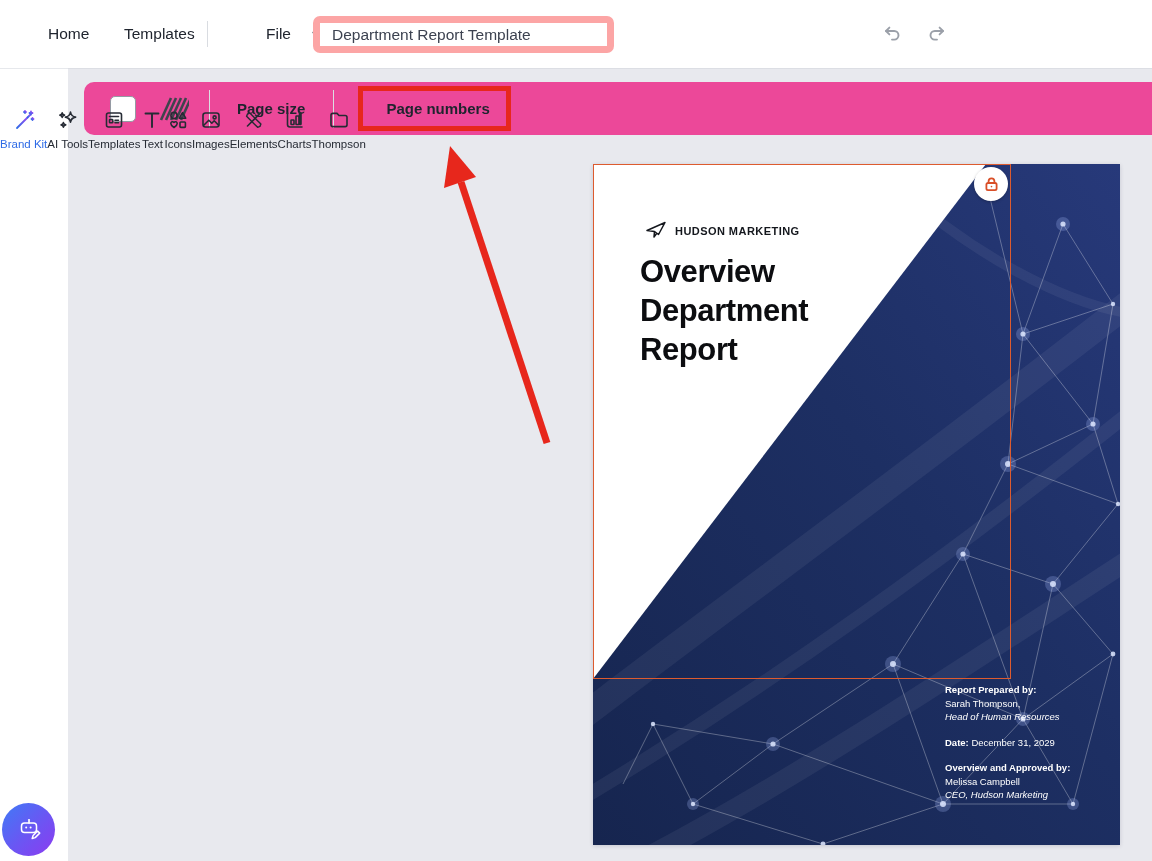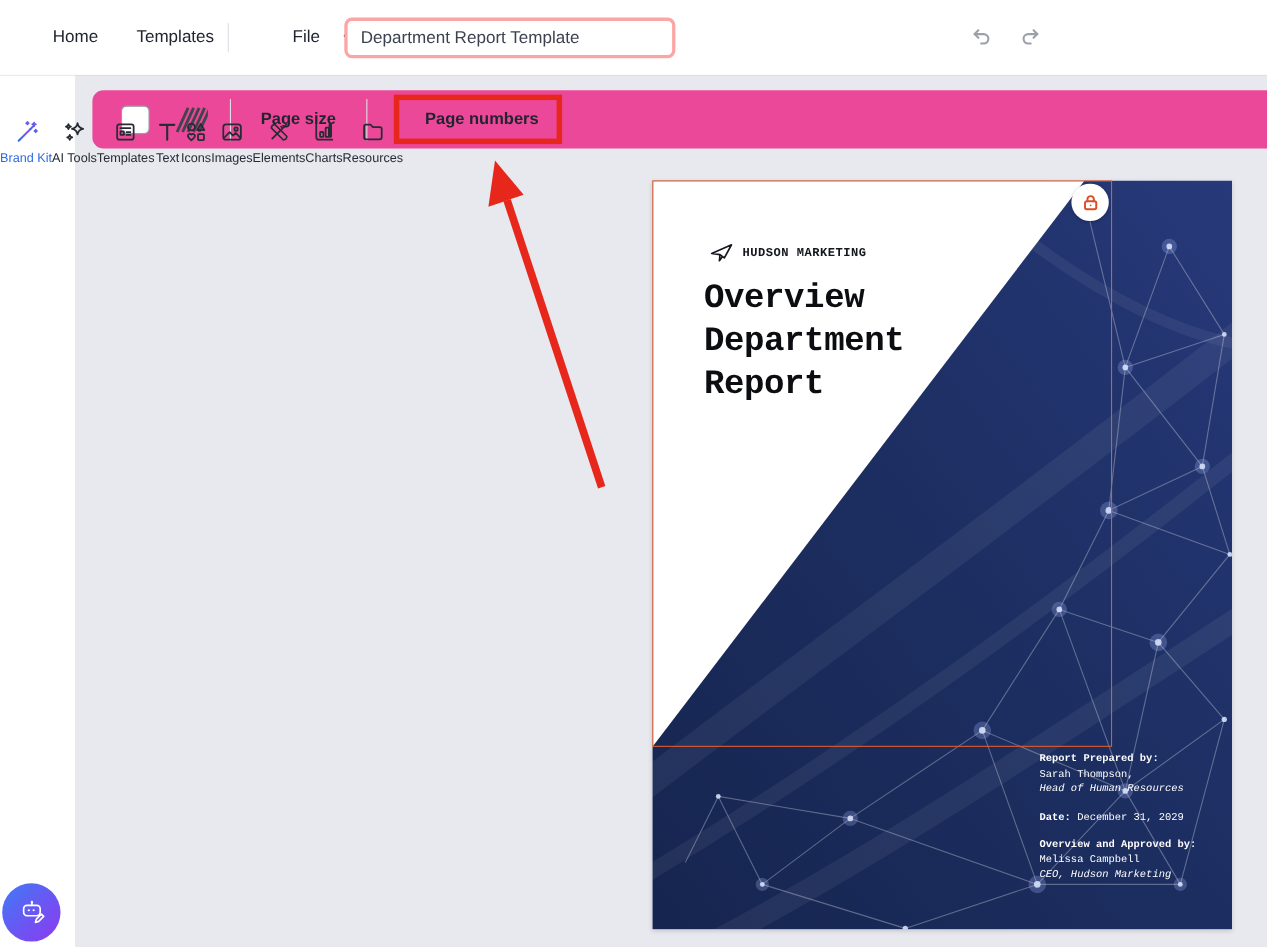--- a/index.html
+++ b/index.html
@@ -11,21 +11,21 @@
   .topbar { position:absolute; left:0; top:0; width:1152px; height:68px; background:#fff; z-index:30;
             box-shadow:0 1px 0 rgba(210,213,220,.55); }
   .topbar .nav-btn { position:absolute; top:0; height:68px; display:flex; align-items:center;
             font-size:15.5px; font-weight:400; color:#20252f; cursor:pointer;margin-left:32px; }
   .nav-home { left:16px; }
   .nav-templates { left:92px; }
   .tb-divider { position:absolute; left:207px; top:21px; width:1px; height:26px; background:#d9dce1; }
   .nav-file { left:234px; gap:20px; }
   .chev { width:13px; height:13px; stroke:#20252f; stroke-width:2; fill:none; stroke-linecap:round; stroke-linejoin:round; }
   .doc-title-input { position:absolute; left:313px; top:16px; width:301px; height:37px;
-            border:3px solid #fca5a5; border-radius:7px; padding:0 12px; font-size:15.5px; color:#3c4250;
+            border:7px solid #fca5a5; border-radius:7px; padding:0 12px; font-size:15.5px; color:#3c4250;
             font-family:"Liberation Sans", sans-serif; background:#fff; outline:none; }
   .history-btn { position:absolute; top:23px; width:22px; height:22px; cursor:pointer; }
   .undo-btn { left:881px; } .redo-btn { left:926px; }
   .history-btn svg { width:22px; height:22px; stroke:#9ba0a9; stroke-width:1.9; fill:none; stroke-linecap:round; stroke-linejoin:round; }
 
   
   .sidebar { position:absolute; left:0; top:68px; width:68px; height:793px; background:#fff; z-index:25; }
   .side-list { position:absolute; left:0; top:40px; width:68px; display:flex; flex-direction:row; align-items:center; }
   .side-item { width:68px; height:56px; margin-bottom:18px; display:flex; flex-direction:column;
                align-items:center; justify-content:flex-start; cursor:pointer; }
@@ -46,21 +46,21 @@
   .swatch { width:26px; height:26px; margin-left:26px; border:1.5px solid #959aa3; border-radius:5px; background:#fff; cursor:pointer; }
   .hatch { width:30px; height:26px; margin-left:23px; cursor:pointer; }
   .hatch svg { width:30px; height:26px; }
   .bar-divider { width:1px; height:38px; background:#dcdee3; margin-left:20px; }
   .bar-btn { font-size:15px; font-weight:700; color:#1f242e; cursor:pointer; padding:10px 0; }
   .btn-page-size { margin-left:27px; }
   .btn-page-numbers { margin-left:52px; }
 
   
   .page { position:absolute; left:593px; top:164px; width:527px; height:681px; background:#fff;
-          box-shadow:0 1px 4px rgba(40,45,70,.18); z-index:2; cursor:pointer;font-family:Liberation Mono, monospace; }
+          box-shadow:0 1px 4px rgba(40,45,70,.18); z-index:2; cursor:pointer; }
   .page svg.bg { position:absolute; inset:0; }
   .brand-row { position:absolute; left:51px; top:55px; display:flex; align-items:center; gap:7px; }
   .brand-row svg { width:24px; height:24px; stroke:#14171d; stroke-width:1.5; fill:none; stroke-linejoin:round; }
   .brand-name { font-size:11px; font-weight:700; letter-spacing:.45px; color:#14171d; }
   .doc-heading { position:absolute; left:47px; top:88px; }
   .doc-heading .t-line { font-size:31px; font-weight:700; line-height:39px; color:#0c0d10; letter-spacing:-.4px; }
   .doc-heading .t-year { font-size:31px; font-weight:400; line-height:39px; color:#0c0d10; }
   .credits { position:absolute; left:352px; top:519px; width:172px; color:#fff; font-size:9.5px; line-height:13.5px; }
   .credits .grp { margin-bottom:12px; }
   .credits .b { font-weight:700; }
@@ -191,21 +191,21 @@
           <rect x="13" y="8" width="3" height="8.5" rx=".6"></rect>
           <rect x="18" y="4.5" width="1.5" height="12" rx=".6" transform="translate(-1.5,0)"></rect>
         </svg>
         <span class="lbl">Charts</span>
       </div>
 
       <div class="side-item">
         <svg viewBox="0 0 24 24">
           <path d="M4 7.2 a1.8 1.8 0 0 1 1.8-1.8 h4.2 l2 2.1 h6.2 a1.8 1.8 0 0 1 1.8 1.8 v7.5 a1.8 1.8 0 0 1 -1.8 1.8 H5.8 a1.8 1.8 0 0 1 -1.8-1.8 Z"></path>
         </svg>
-        <span class="lbl">Resources</span>
+        <span class="lbl">Thompson</span>
       </div>
     </div>
 
     <div class="ai-fab">
       <svg viewBox="0 0 30 30">
         <circle cx="15" cy="5" r="1.1" fill="#fff" stroke="none"></circle>
         <path d="M15 6.2 V8"></path>
         <rect x="7.5" y="8" width="15" height="9.5" rx="3"></rect>
         <circle cx="12.2" cy="12.5" r="1" fill="#fff" stroke="none"></circle>
         <circle cx="16.6" cy="12.5" r="1" fill="#fff" stroke="none"></circle>

